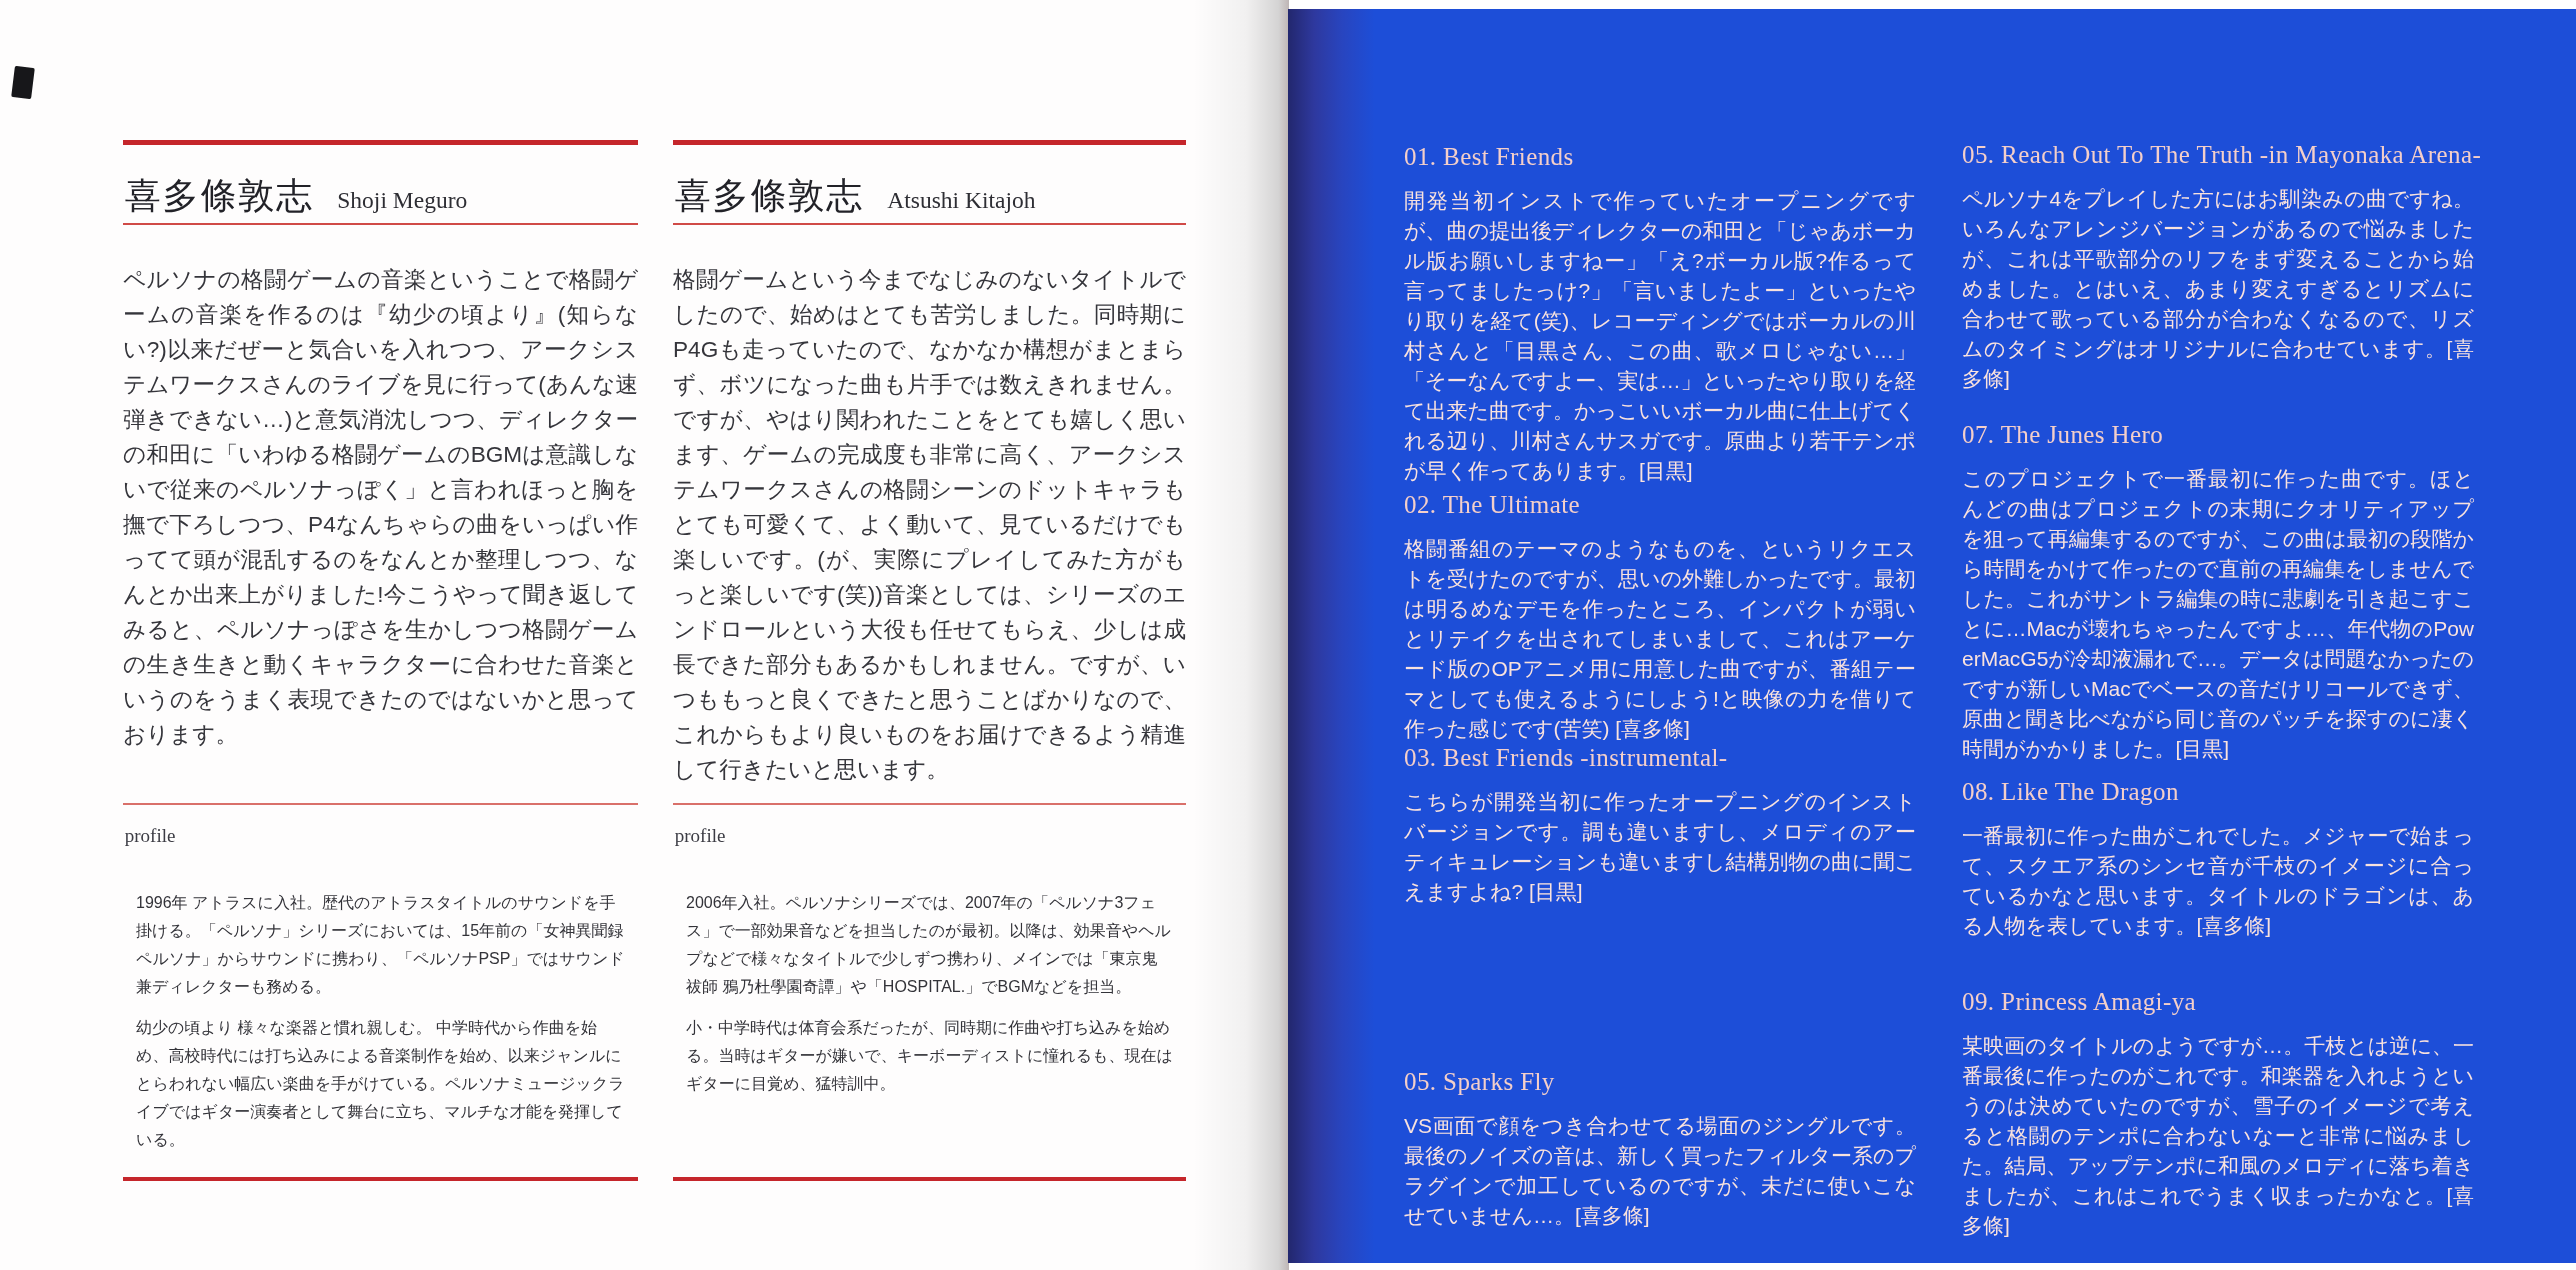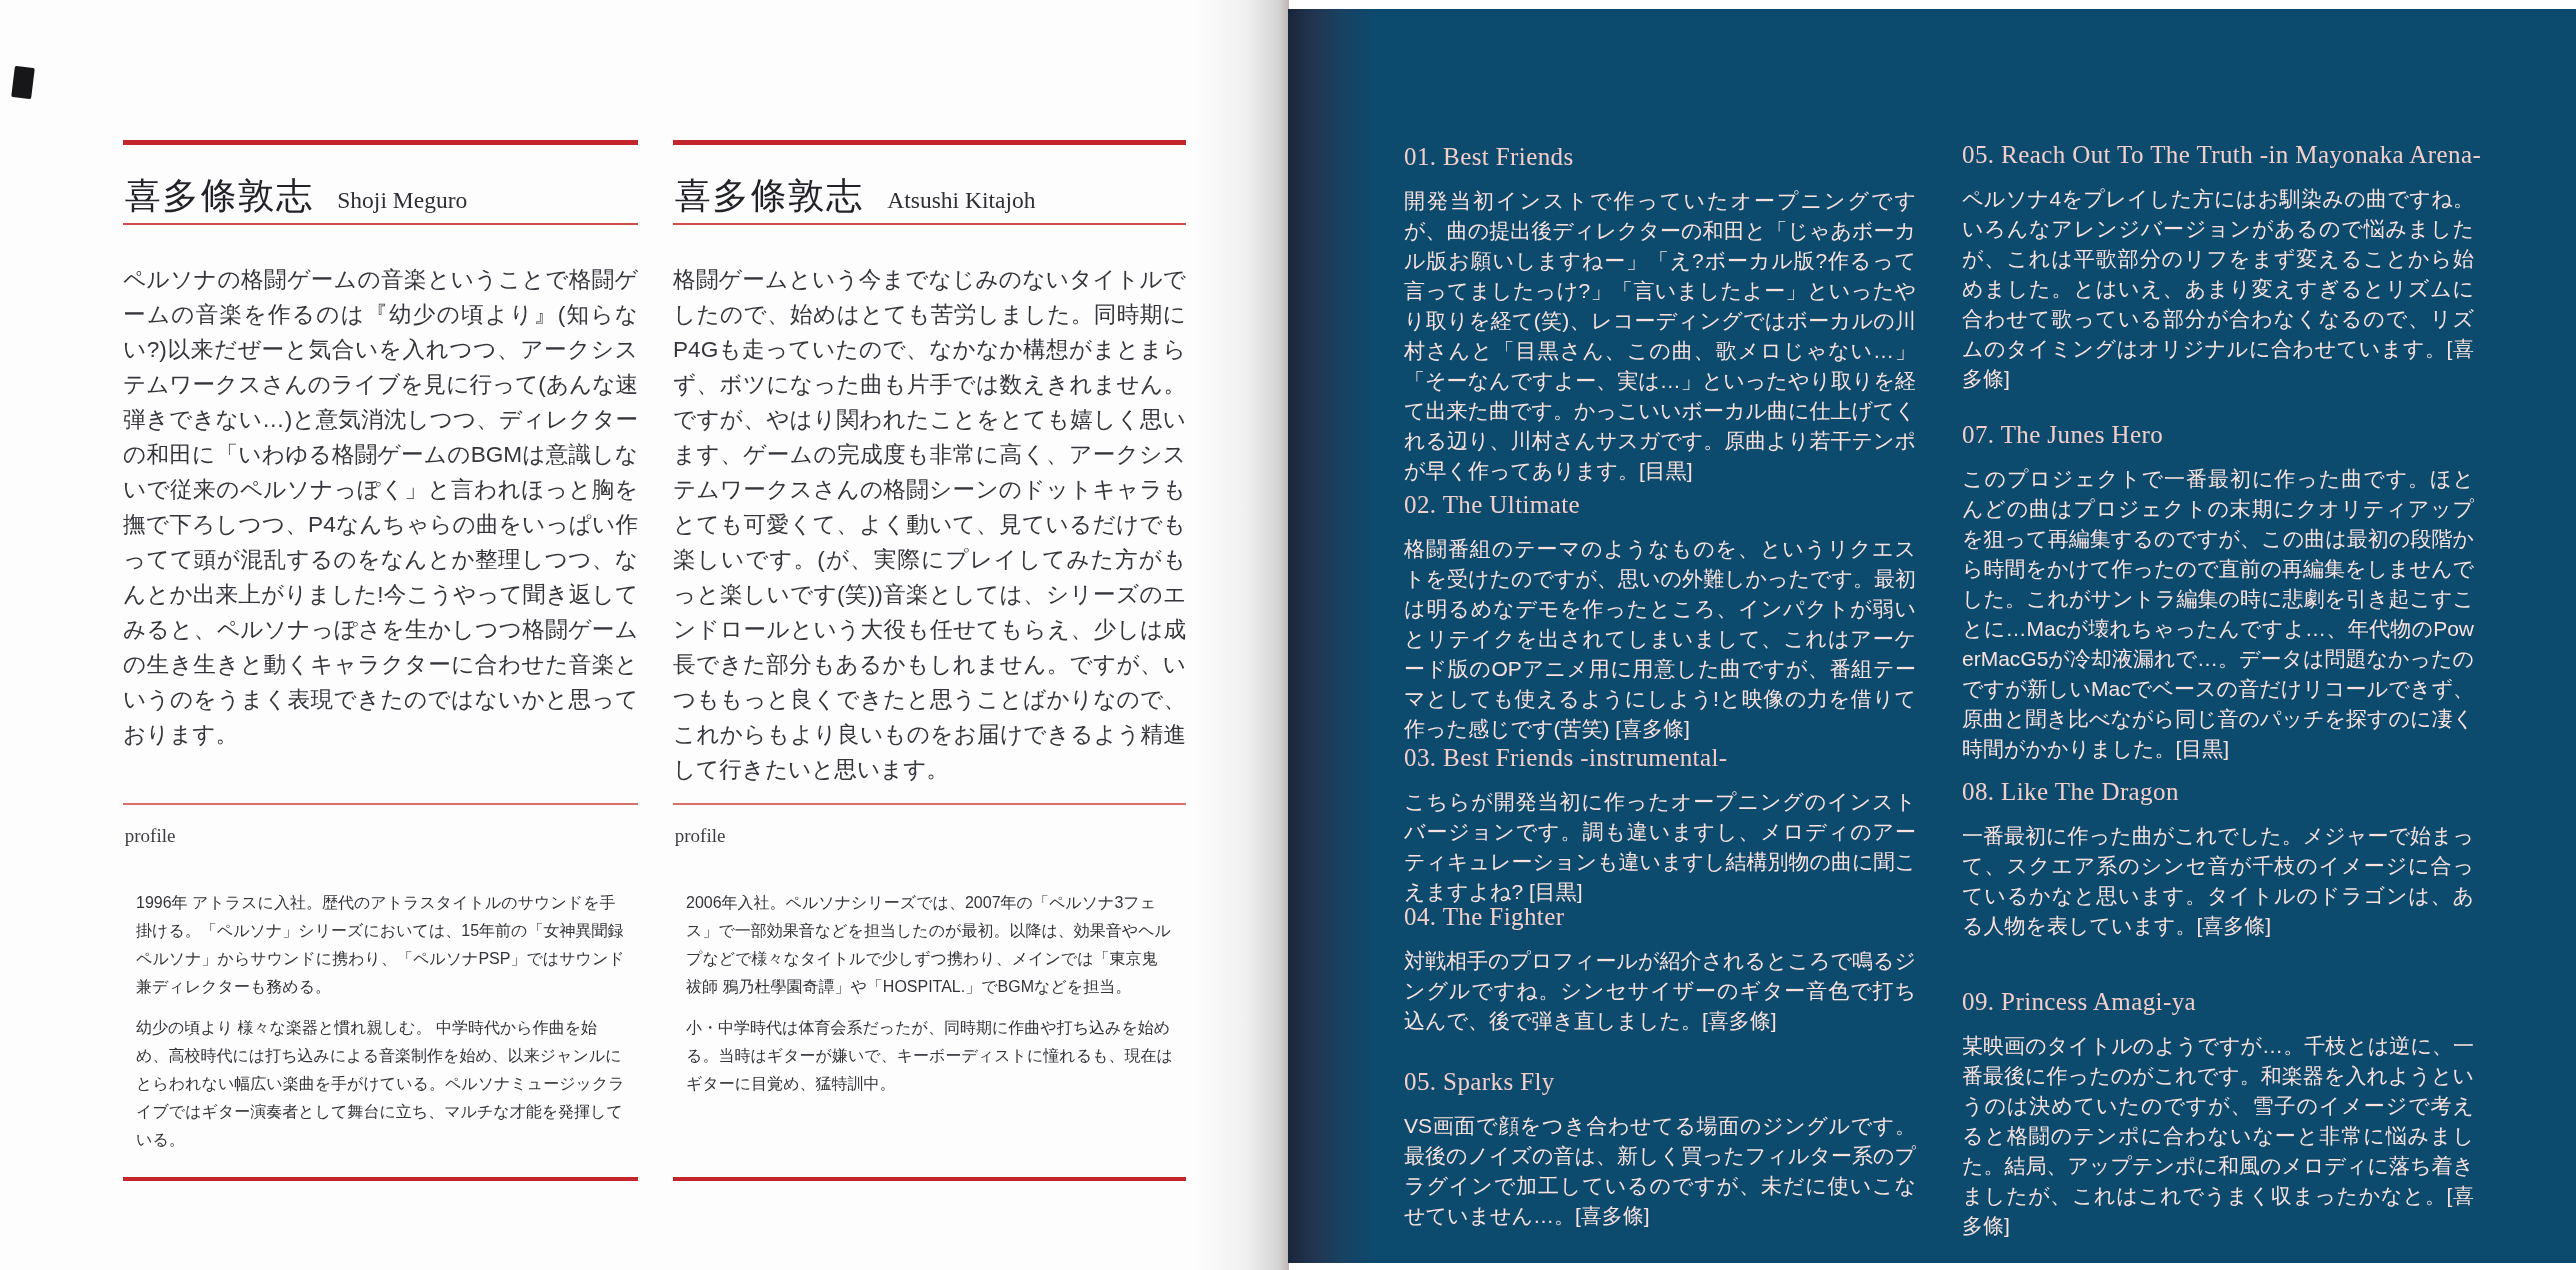--- a/index.html
+++ b/index.html
@@ -27,21 +27,21 @@
   .comment{
     position:absolute;left:0;top:262px;width:100%;
     font-size:22.6px;line-height:35px;color:#35353b;
     word-break:break-all;overflow-wrap:anywhere;text-align:justify;
   }
   .profile-label{position:absolute;left:1.8px;top:825px;font-family:"Liberation Serif", serif;font-size:19px;color:#3c3c44;}
   .profile-text{position:absolute;left:0;top:876px;width:100%;font-size:16px;line-height:28px;color:#333339;
     word-break:break-all;overflow-wrap:anywhere;}
   .profile-text p{margin:13px;}
   
-  .page-right{position:absolute;left:1288px;top:9px;width:1288px;height:1254px;background:#0c4a6e;}
+  .page-right{position:absolute;left:1288px;top:9px;width:1288px;height:1254px;background:#1d4ed8;}
   .page-right::before{content:"";position:absolute;left:0;top:0;width:87px;height:100%;
     background:linear-gradient(90deg, rgba(40,0,4,0.50) 0%, rgba(90,0,8,0.28) 30%, rgba(120,0,10,0.12) 62%, rgba(120,0,10,0) 100%);}
   .track{position:absolute;width:512px;}
   .track-col-a{left:116px;}
   .track-col-b{left:674px;}
   .t01{top:134px;} .t02{top:482px;} .t03{top:735px;} .t04{top:894px;} .t05{top:1059px;}
   .t06{top:132px;} .t07{top:412px;} .t08{top:769px;} .t09{top:979px;}
   .track-title{
     font-family:"Liberation Serif", serif;font-size:25px;color:#f4cfca;
     letter-spacing:0.4px;margin:0 0 14.5px 0;white-space:nowrap;
@@ -99,24 +99,20 @@
     <div class="track-comment">開発当初インストで作っていたオープニングですが、曲の提出後ディレクターの和田と「じゃあボーカル版お願いしますねー」「え?ボーカル版?作るって言ってましたっけ?」「言いましたよー」といったやり取りを経て(笑)、レコーディングではボーカルの川村さんと「目黒さん、この曲、歌メロじゃない…」「そーなんですよー、実は…」といったやり取りを経て出来た曲です。かっこいいボーカル曲に仕上げてくれる辺り、川村さんサスガです。原曲より若干テンポが早く作ってあります。[目黒]</div>
   </div>
   <div class="track track-col-a t02">
     <div class="track-title">02. The Ultimate</div>
     <div class="track-comment">格闘番組のテーマのようなものを、というリクエストを受けたのですが、思いの外難しかったです。最初は明るめなデモを作ったところ、インパクトが弱いとリテイクを出されてしまいまして、これはアーケード版のOPアニメ用に用意した曲ですが、番組テーマとしても使えるようにしよう!と映像の力を借りて作った感じです(苦笑) [喜多條]</div>
   </div>
   <div class="track track-col-a t03">
     <div class="track-title">03. Best Friends -instrumental-</div>
     <div class="track-comment">こちらが開発当初に作ったオープニングのインストバージョンです。調も違いますし、メロディのアーティキュレーションも違いますし結構別物の曲に聞こえますよね? [目黒]</div>
   </div>
-  <div class="track track-col-a t04">
-    <div class="track-title">04. The Fighter</div>
-    <div class="track-comment">対戦相手のプロフィールが紹介されるところで鳴るジングルですね。シンセサイザーのギター音色で打ち込んで、後で弾き直しました。[喜多條]</div>
-  </div>
   <div class="track track-col-a t05">
     <div class="track-title">05. Sparks Fly</div>
     <div class="track-comment">VS画面で顔をつき合わせてる場面のジングルです。最後のノイズの音は、新しく買ったフィルター系のプラグインで加工しているのですが、未だに使いこなせていません…。[喜多條]</div>
   </div>
 
   <div class="track track-col-b t06">
     <div class="track-title">05. Reach Out To The Truth -in Mayonaka Arena-</div>
     <div class="track-comment">ペルソナ4をプレイした方にはお馴染みの曲ですね。いろんなアレンジバージョンがあるので悩みましたが、これは平歌部分のリフをまず変えることから始めました。とはいえ、あまり変えすぎるとリズムに合わせて歌っている部分が合わなくなるので、リズムのタイミングはオリジナルに合わせています。[喜多條]</div>
   </div>
   <div class="track track-col-b t07">

